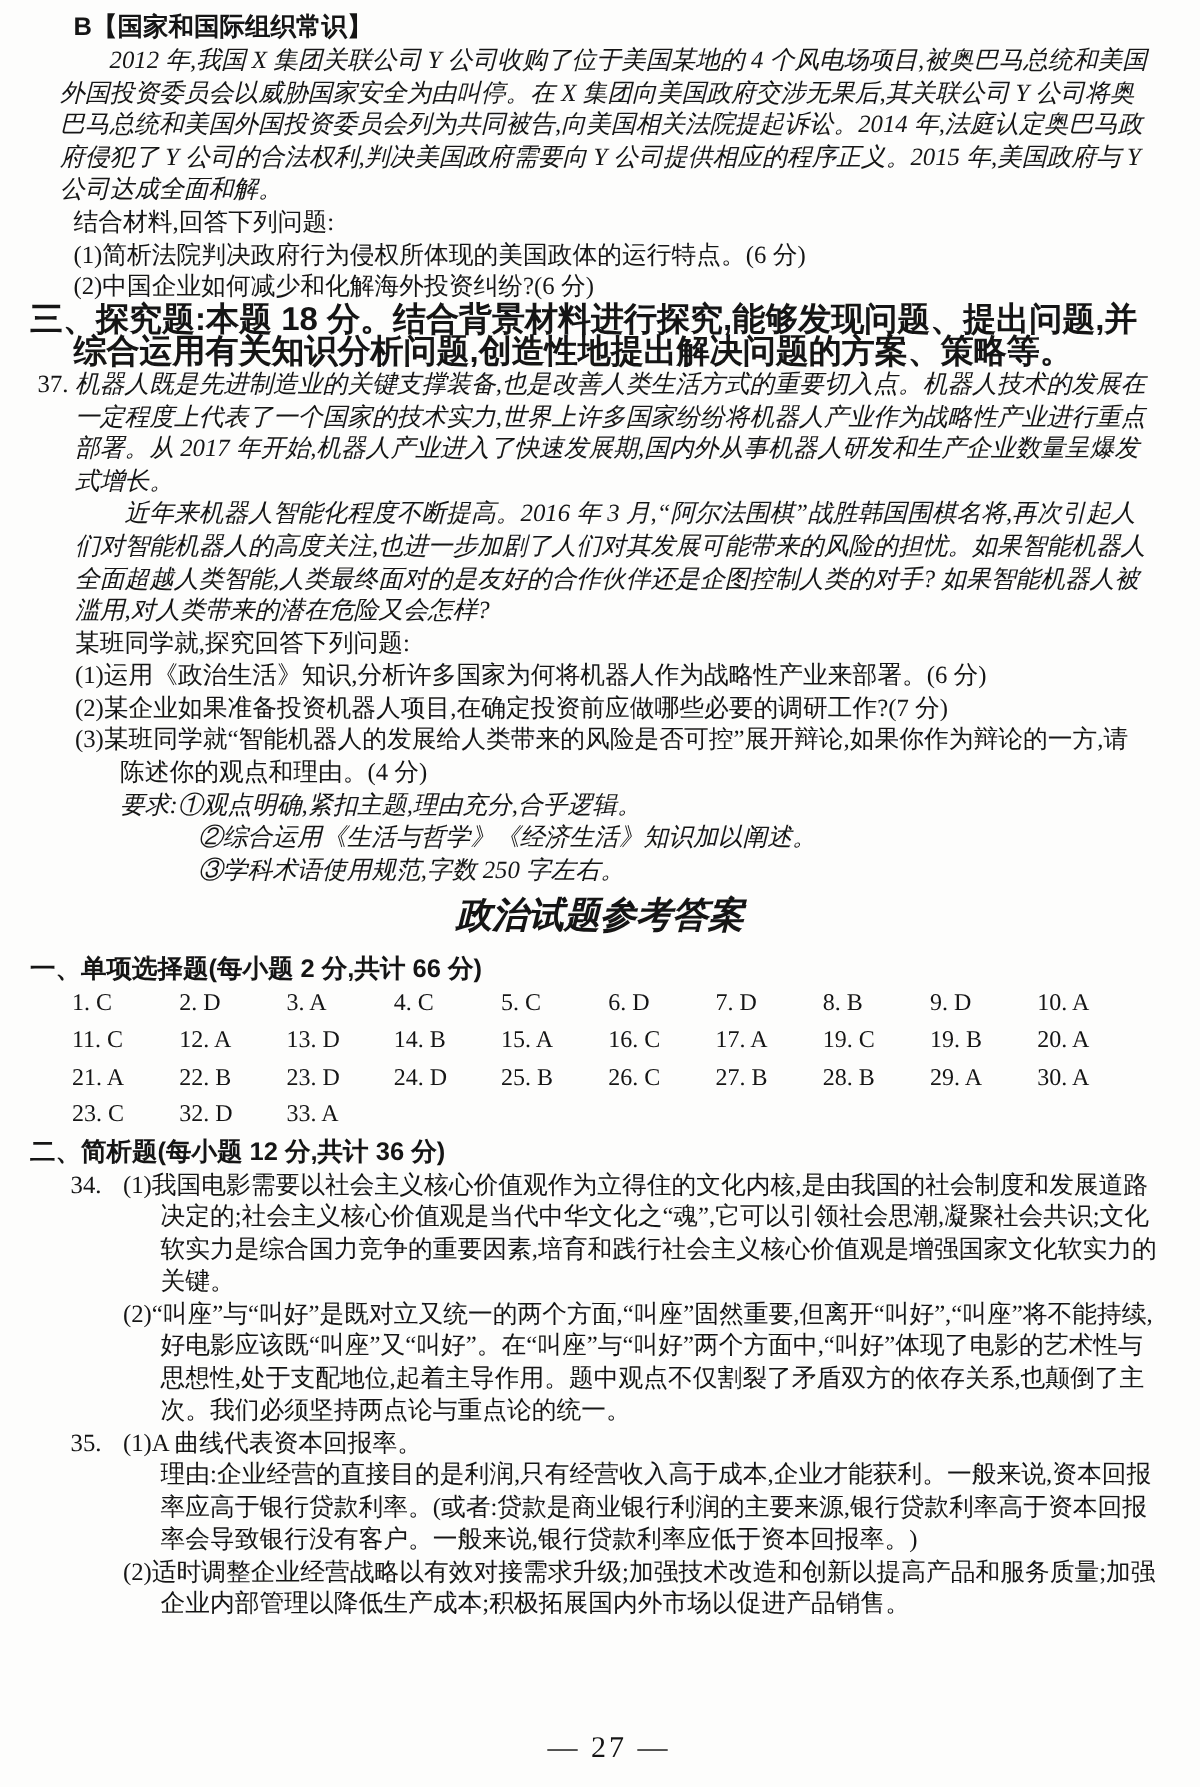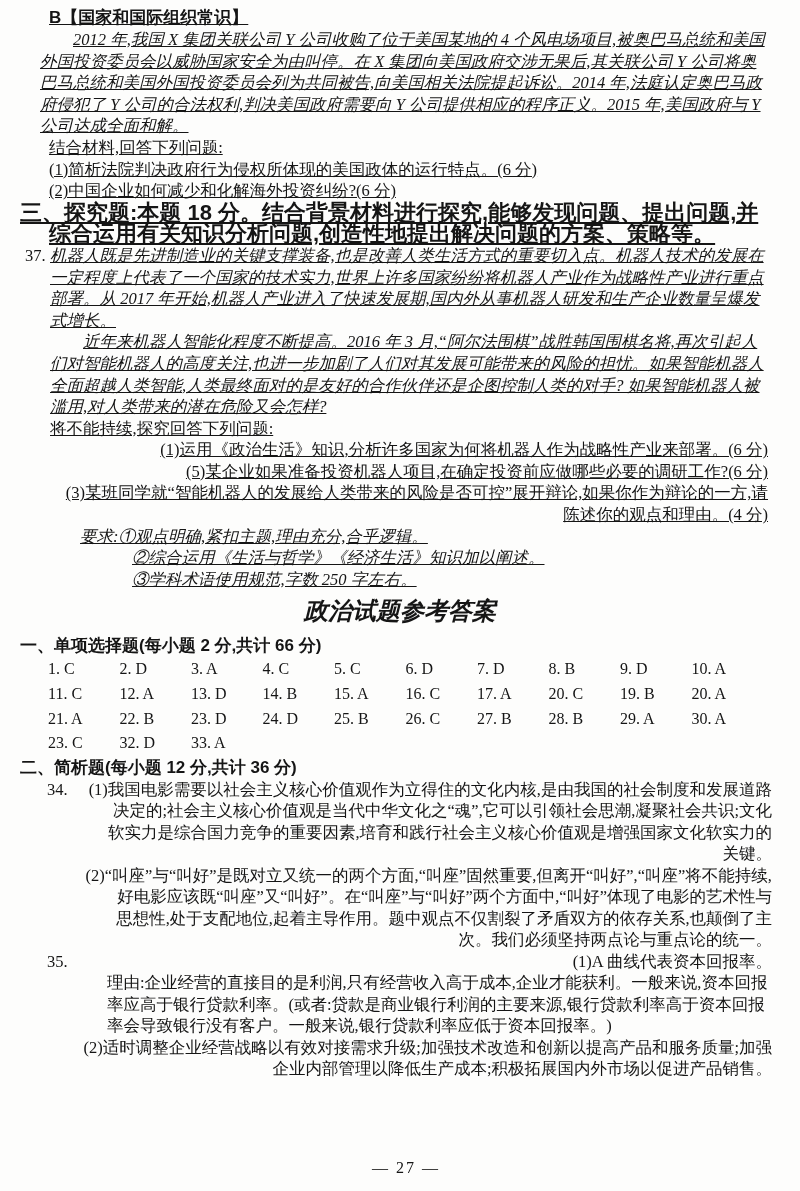--- a/index.html
+++ b/index.html
@@ -3,82 +3,82 @@
 <meta charset="utf-8">
 <style>
   html,body{margin:0;padding:0;background:#ffffff;}
   .page{
     width:800px;height:1191px;position:relative;overflow:hidden;
     background:#fdfdfc;color:#151515;box-sizing:border-box;padding-top:7px;
     font-family:"Liberation Serif","DejaVu Serif",serif;
   }
   p{margin:0;}
   
-  .exam{font-size:16.5px;line-height:21.6px;text-decoration:underline;}
+  .exam{font-size:16.5px;line-height:21.6px;}
   .bhead{
     margin-left:49px;font-family:"Liberation Sans","DejaVu Sans",sans-serif;
     font-weight:bold;font-size:17px;line-height:22px;
   }
   .kai{font-style:italic;}
   .bmat{margin-left:40px;margin-right:34px;text-indent:2em;}
   .plain{margin-left:49px;margin-right:30px;}
   .sechead3{
     margin-left:49px;margin-right:28px;text-indent:-29px;
     font-family:"Liberation Sans","DejaVu Sans",sans-serif;font-weight:bold;font-size:22px;
   }
   .q37{margin-left:50px;margin-right:32px;position:relative;}
   .qno{position:absolute;left:-25px;top:0;}
   .ind{text-indent:2em;}
-  .item{padding-left:30px;text-indent:-30px;text-align:right;}
+  .item{padding-left:30px;text-indent:-30px;}
   .req1{margin-left:30px;}
   .req23{margin-left:82px;}
   
   .anstitle{
     font-family:"Liberation Sans","DejaVu Sans",sans-serif;font-weight:bold;
     font-size:24px;line-height:30px;text-align:center;margin:6px 0 8px 0;font-style:italic;
   }
   .sechead{
     margin-left:20px;font-family:"Liberation Sans","DejaVu Sans",sans-serif;
     font-weight:bold;font-size:17px;line-height:23px;
   }
   .choices{
     margin-left:48px;display:grid;grid-template-columns:repeat(10,71.5px);
     font-size:16px;line-height:24.6px;
   }
   .answers{font-size:16.5px;line-height:21.5px;}
   .ansq{margin-left:82px;margin-right:28px;position:relative;}
   .ansno{position:absolute;left:-35px;top:0;}
-  .aitem{padding-left:25px;text-indent:-25px;text-align:right;}
+  .aitem{padding-left:25px;text-indent:-25px;}
   .areason{margin-left:25px;}
   .pagenum{
     position:absolute;left:12px;right:0;bottom:14px;text-align:center;
-    font-size:16px;letter-spacing:2px;
+    font-size:20px;letter-spacing:2px;
   }
 </style>
 </head>
 <body>
 
 <div class="page">
 
   <section class="exam">
     <p class="bhead">B【国家和国际组织常识】</p>
     <p class="bmat kai">2012 年,我国 X 集团关联公司 Y 公司收购了位于美国某地的 4 个风电场项目,被奥巴马总统和美国外国投资委员会以威胁国家安全为由叫停。在 X 集团向美国政府交涉无果后,其关联公司 Y 公司将奥巴马总统和美国外国投资委员会列为共同被告,向美国相关法院提起诉讼。2014 年,法庭认定奥巴马政府侵犯了 Y 公司的合法权利,判决美国政府需要向 Y 公司提供相应的程序正义。2015 年,美国政府与 Y 公司达成全面和解。</p>
     <p class="plain">结合材料,回答下列问题:</p>
     <p class="plain">(1)简析法院判决政府行为侵权所体现的美国政体的运行特点。(6 分)</p>
     <p class="plain">(2)中国企业如何减少和化解海外投资纠纷?(6 分)</p>
 
     <p class="sechead3">三、探究题:本题 18 分。结合背景材料进行探究,能够发现问题、提出问题,并综合运用有关知识分析问题,创造性地提出解决问题的方案、策略等。</p>
 
     <div class="q37">
       <span class="qno">37.</span>
       <p class="kai">机器人既是先进制造业的关键支撑装备,也是改善人类生活方式的重要切入点。机器人技术的发展在一定程度上代表了一个国家的技术实力,世界上许多国家纷纷将机器人产业作为战略性产业进行重点部署。从 2017 年开始,机器人产业进入了快速发展期,国内外从事机器人研发和生产企业数量呈爆发式增长。</p>
       <p class="kai ind">近年来机器人智能化程度不断提高。2016 年 3 月,“阿尔法围棋”战胜韩国围棋名将,再次引起人们对智能机器人的高度关注,也进一步加剧了人们对其发展可能带来的风险的担忧。如果智能机器人全面超越人类智能,人类最终面对的是友好的合作伙伴还是企图控制人类的对手? 如果智能机器人被滥用,对人类带来的潜在危险又会怎样?</p>
-      <p>将不能持续,探究回答下列问题:</p>
+      <p>某班同学就,探究回答下列问题:</p>
       <p class="item">(1)运用《政治生活》知识,分析许多国家为何将机器人作为战略性产业来部署。(6 分)</p>
-      <p class="item">(5)某企业如果准备投资机器人项目,在确定投资前应做哪些必要的调研工作?(6 分)</p>
+      <p class="item">(2)某企业如果准备投资机器人项目,在确定投资前应做哪些必要的调研工作?(7 分)</p>
       <p class="item">(3)某班同学就“智能机器人的发展给人类带来的风险是否可控”展开辩论,如果你作为辩论的一方,请陈述你的观点和理由。(4 分)</p>
       <p class="req1 kai">要求:①观点明确,紧扣主题,理由充分,合乎逻辑。</p>
       <p class="req23 kai">②综合运用《生活与哲学》《经济生活》知识加以阐述。</p>
       <p class="req23 kai">③学科术语使用规范,字数 250 字左右。</p>
     </div>
   </section>
 
   <section class="answers">
     <div class="anstitle">政治试题参考答案</div>
     <p class="sechead">一、单项选择题(每小题 2 分,共计 66 分)</p>
@@ -94,21 +94,21 @@
       <span>8. B</span>
       <span>9. D</span>
       <span>10. A</span>
       <span>11. C</span>
       <span>12. A</span>
       <span>13. D</span>
       <span>14. B</span>
       <span>15. A</span>
       <span>16. C</span>
       <span>17. A</span>
-      <span>20. C</span>
+      <span>19. C</span>
       <span>19. B</span>
       <span>20. A</span>
       <span>21. A</span>
       <span>22. B</span>
       <span>23. D</span>
       <span>24. D</span>
       <span>25. B</span>
       <span>26. C</span>
       <span>27. B</span>
       <span>28. B</span>

